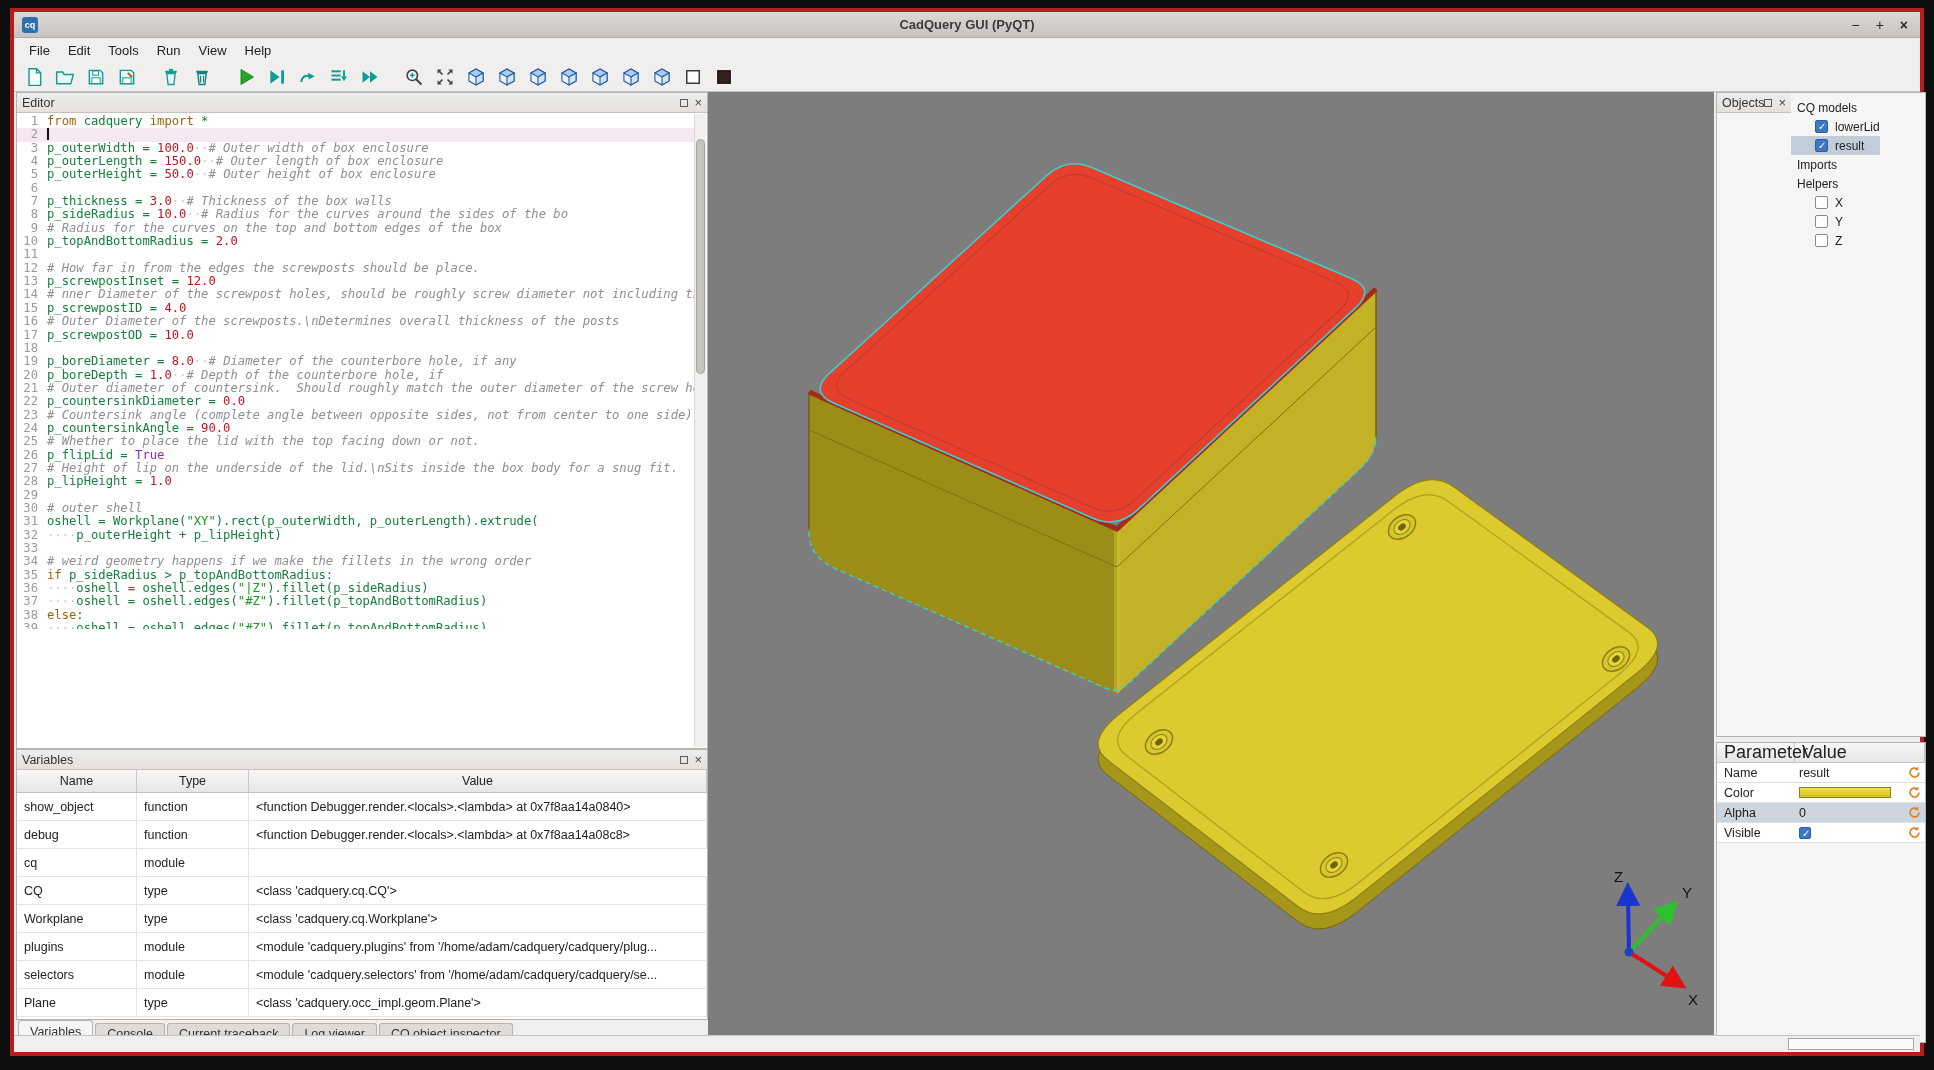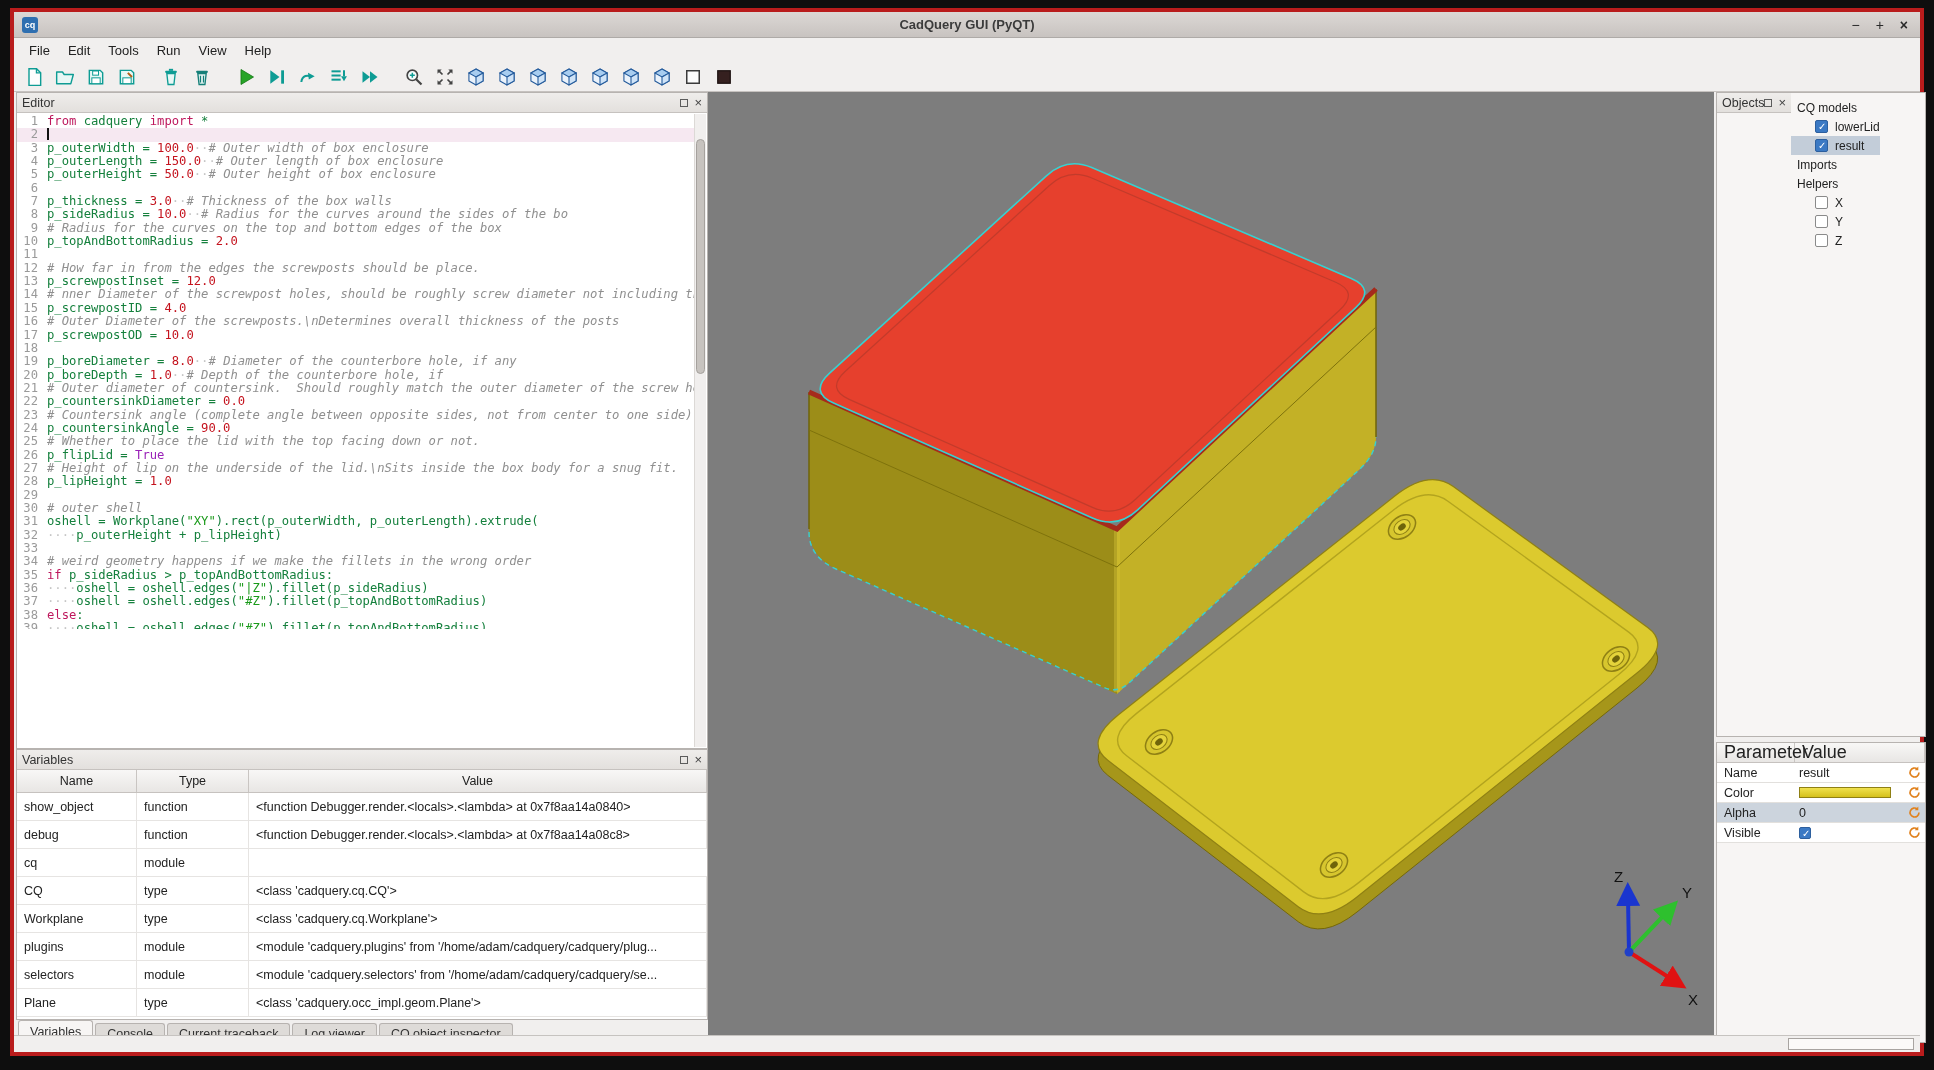--- a/index.html
+++ b/index.html
@@ -27,21 +27,21 @@
   .close-btn{font-size:13px;color:#444;line-height:1}
   
   .editor-panel{left:2px;top:0;width:692px;height:657px;display:flex;flex-direction:column;background:#fff}
   .editor-body{flex:1;position:relative;background:#fff;overflow:hidden}
   .code-lines{position:absolute;left:0;top:2px;right:13px;height:514px;overflow:hidden;font-family:"DejaVu Sans Mono",monospace;font-size:12.2px;line-height:13.35px;white-space:pre}
   .code-line{display:flex;height:13.35px;align-items:center}
   .code-line.current{background:#f6e8f1}
   .gutter{width:30px;text-align:right;color:#9a9a9a;padding-right:9px;flex:none}
   .code{flex:1;color:#141414;overflow:hidden}
   .cursor{display:inline-block;width:1.5px;height:12px;background:#111;vertical-align:-2px}
-  .kw{color:#be185d}.bool{color:#9a23b8}.num{color:#c4121d}.com{color:#8f8f8f;font-style:italic}.str{color:#1a9a1a}.ws{color:#c6c6c6}.pl{color:#15803d}
+  .kw{color:#a16207}.bool{color:#9a23b8}.num{color:#c4121d}.com{color:#8f8f8f;font-style:italic}.str{color:#1a9a1a}.ws{color:#c6c6c6}.pl{color:#15803d}
   .vscroll{position:absolute;right:1px;top:1px;bottom:1px;width:12px;background:#f1efee;border-left:1px solid #dcd9d6}
   .vthumb{position:absolute;left:1px;right:1px;top:4%;height:37%;background:#c7c3bf;border:1px solid #a5a19d;border-radius:5px}
   
   .variables-panel{left:2px;top:657px;width:692px;height:271px;display:flex;flex-direction:column;background:#fff;overflow:hidden}
   .var-header{display:flex;height:23px;background:linear-gradient(#f8f7f6,#e8e6e4);border-bottom:1px solid #c6c2bf;font-size:12.5px;flex:none}
   .var-header .col{display:flex;align-items:center;justify-content:center;border-right:1px solid #c9c5c2}
   .col-name{width:120px;flex:none}.col-type{width:112px;flex:none}.col-value{flex:1}
   .var-row{display:flex;height:28px;border-bottom:1px solid #e6e4e2;background:#fff;flex:none}
   .var-row .cell{display:flex;align-items:center;padding:0 7px;border-right:1px solid #e6e4e2;overflow:hidden;white-space:nowrap;font-size:12.5px;justify-content:flex-start}
   

